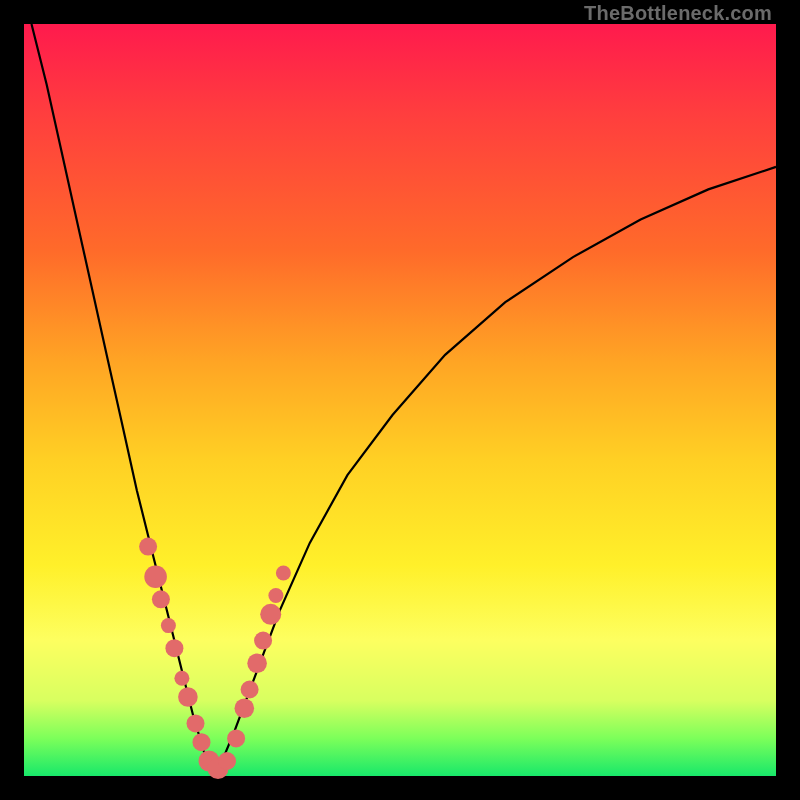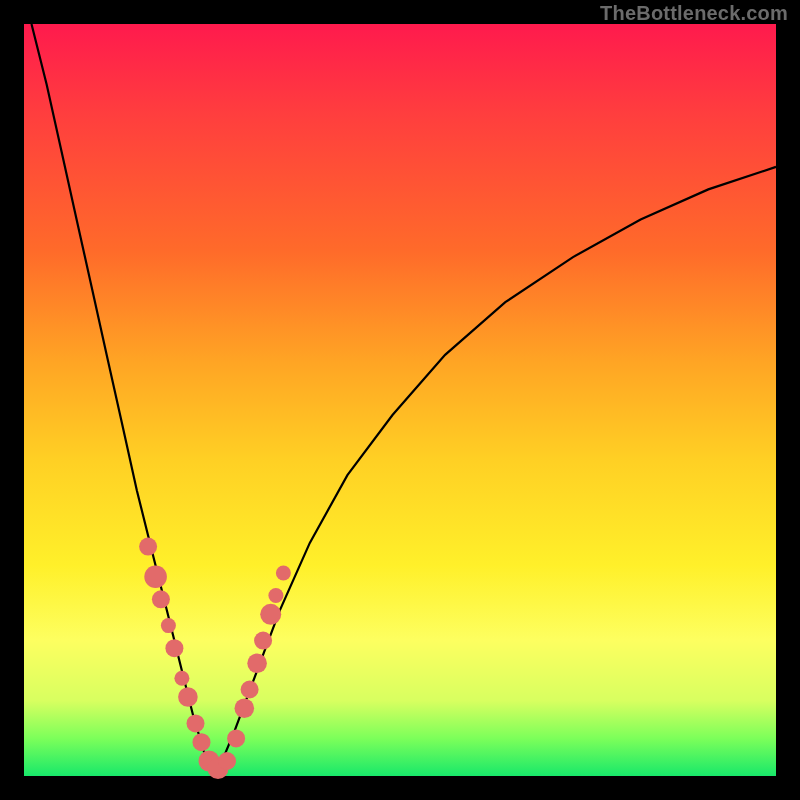--- a/index.html
+++ b/index.html
@@ -40,21 +40,21 @@
   svg.curves {
     position: absolute;
     inset: 0;
     width: 752px;
     height: 752px;
     overflow: visible;
   }
   .watermark {
     position: absolute;
     top: 2px;
-    right: 12px;
+    right: 28px;
     font-size: 20px;
     font-weight: 600;
     color: #6b6b6b;
     letter-spacing: 0.2px;
   }
 </style>
 </head>
 <body>
 
 <div class="frame">

